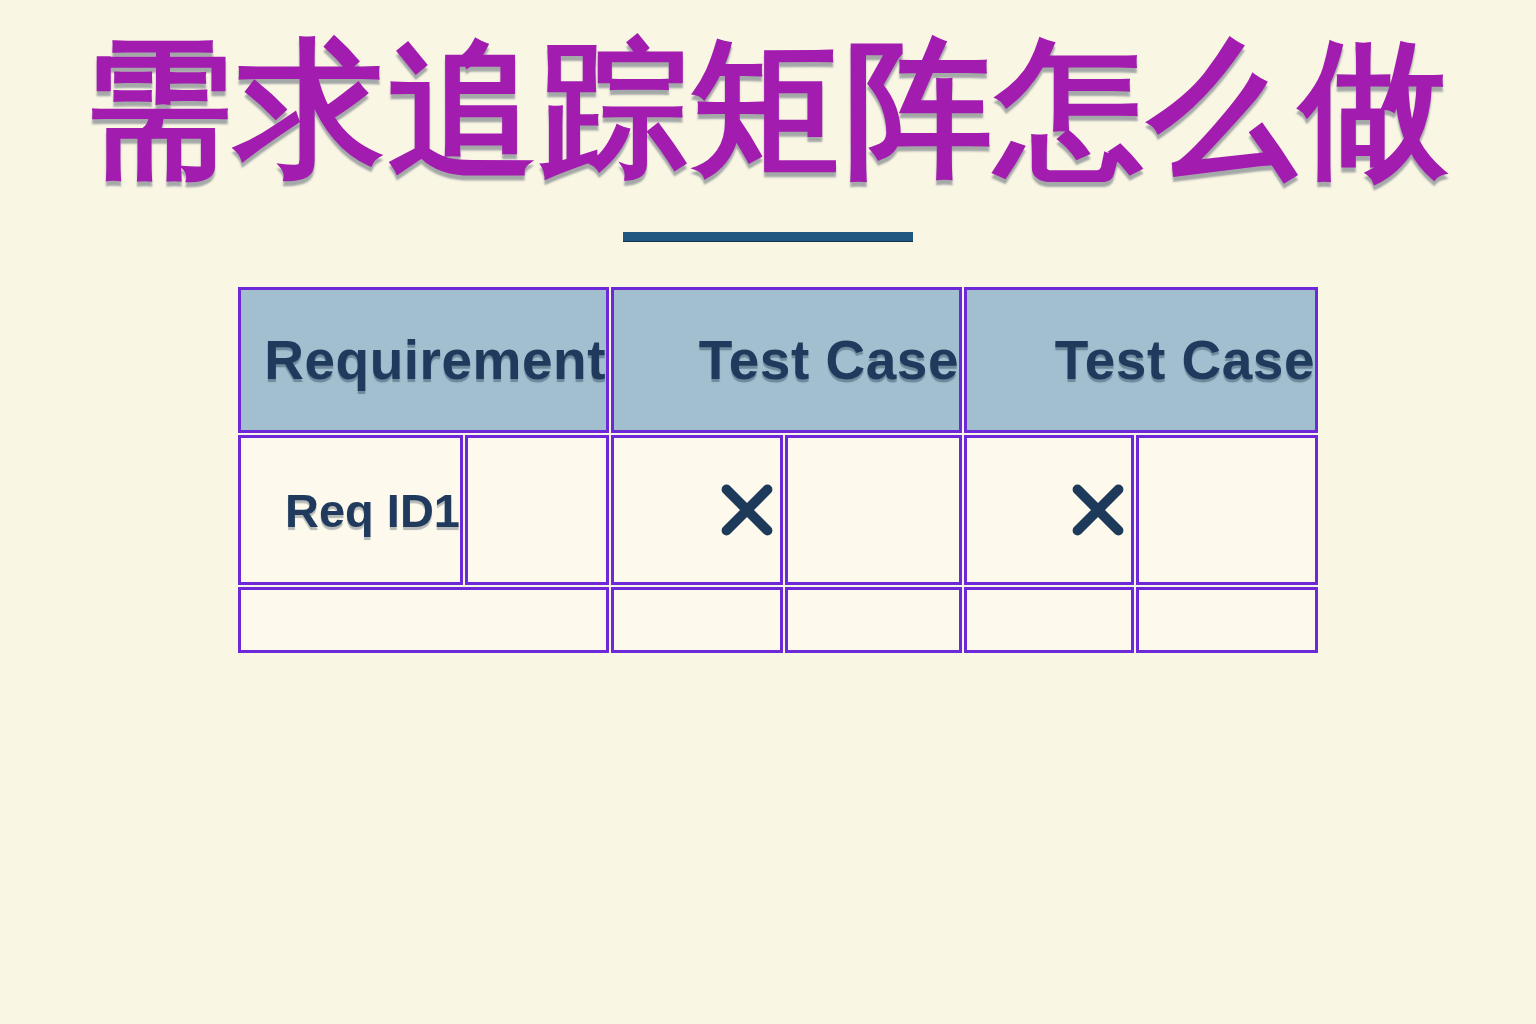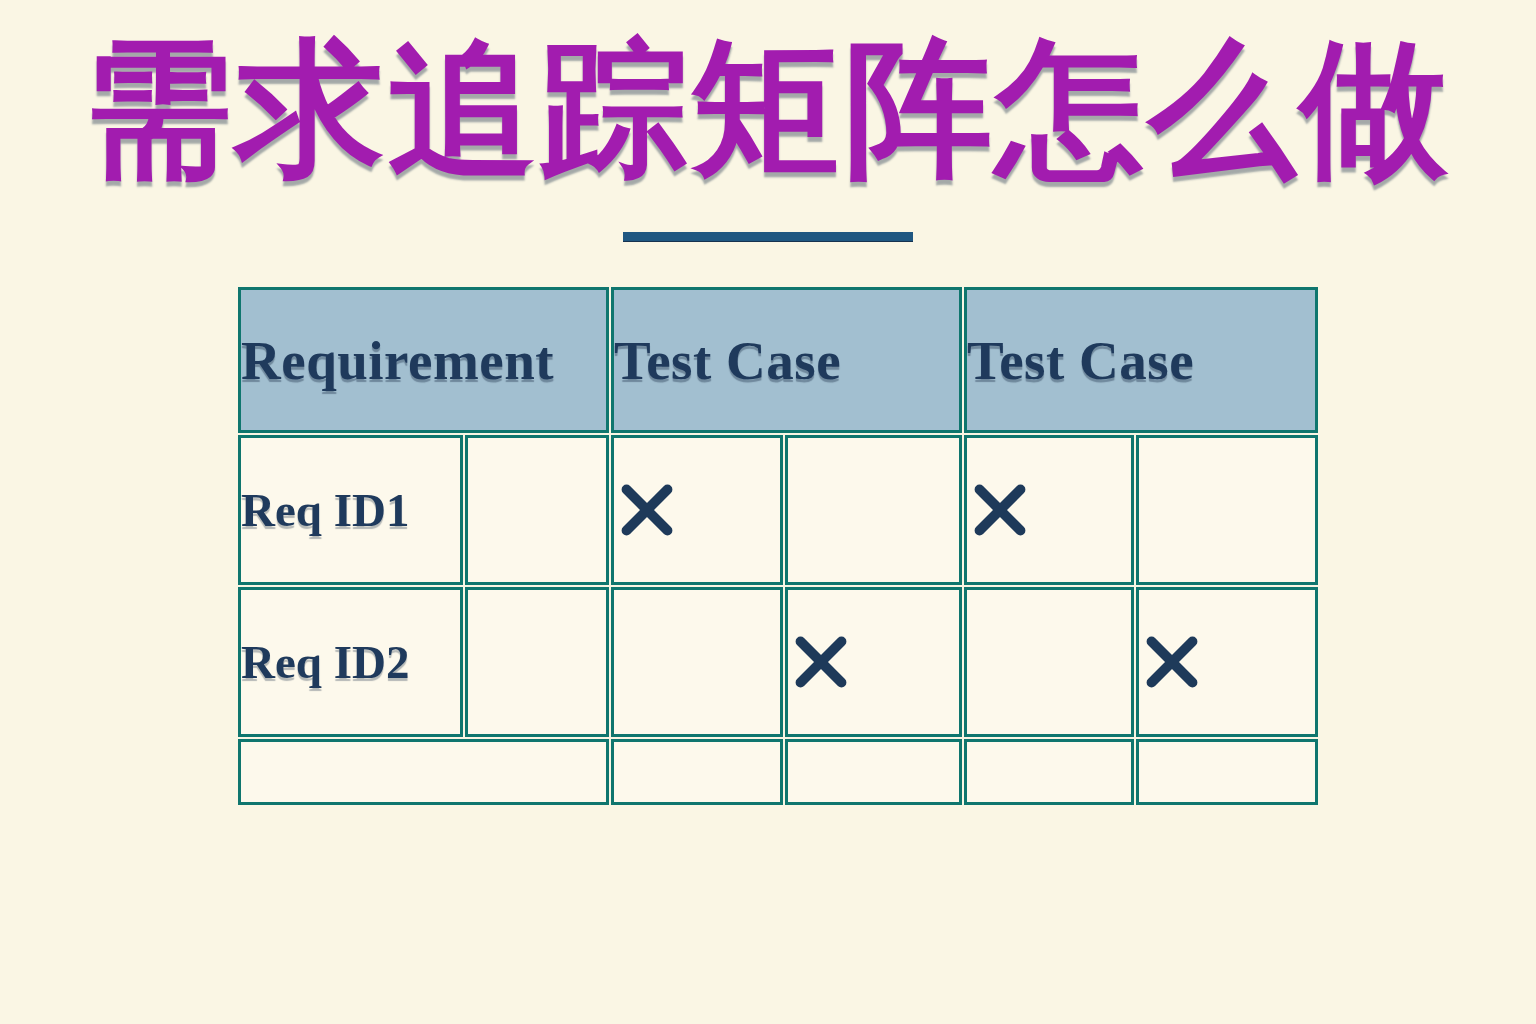--- a/index.html
+++ b/index.html
@@ -40,26 +40,25 @@
     border-spacing: 2px;
     table-layout: fixed;
   }
   table.matrix col.c1 { width: 225px; }
   table.matrix col.c2 { width: 144px; }
   table.matrix col.c3 { width: 172px; }
   table.matrix col.c4 { width: 177px; }
   table.matrix col.c5 { width: 170px; }
   table.matrix col.c6 { width: 182px; }
   table.matrix th, table.matrix td {
-    border: 3px solid #0f766e;
+    border: 3px solid #6d28d9;
     background: #FDF9EC;
-    text-align: left;
+    text-align: right;
     vertical-align: middle;
     padding: 0;
-    font-family: Liberation Serif, serif;
   }
   tr.header-row th {
     height: 146px;
     background: #A2BFD0;
     color: #1F3A5C;
     font-size: 55px;
     font-weight: bold;
     letter-spacing: 0.5px;
     text-shadow: 0 3px 1px rgba(16, 35, 60, 0.35);
   }
@@ -113,34 +112,20 @@
             <line x1="81" y1="19" x2="19" y2="81"></line>
           </svg></td>
     <td></td>
     <td><svg class="xmark" viewBox="0 0 100 100">
             <line x1="19" y1="19" x2="81" y2="81"></line>
             <line x1="81" y1="19" x2="19" y2="81"></line>
           </svg></td>
     <td></td>
   </tr>
 
-  <tr class="body-row">
-    <td class="req-cell">Req ID2</td>
-    <td></td>
-    <td></td>
-    <td><svg class="xmark" viewBox="0 0 100 100">
-            <line x1="19" y1="19" x2="81" y2="81"></line>
-            <line x1="81" y1="19" x2="19" y2="81"></line>
-          </svg></td>
-    <td></td>
-    <td><svg class="xmark" viewBox="0 0 100 100">
-            <line x1="19" y1="19" x2="81" y2="81"></line>
-            <line x1="81" y1="19" x2="19" y2="81"></line>
-          </svg></td>
-  </tr>
 
 
   <tr class="overflow-row">
     <td class="ghost-cell" colspan="2"></td>
     <td></td>
     <td></td>
     <td></td>
     <td></td>
   </tr>
 </tbody>

